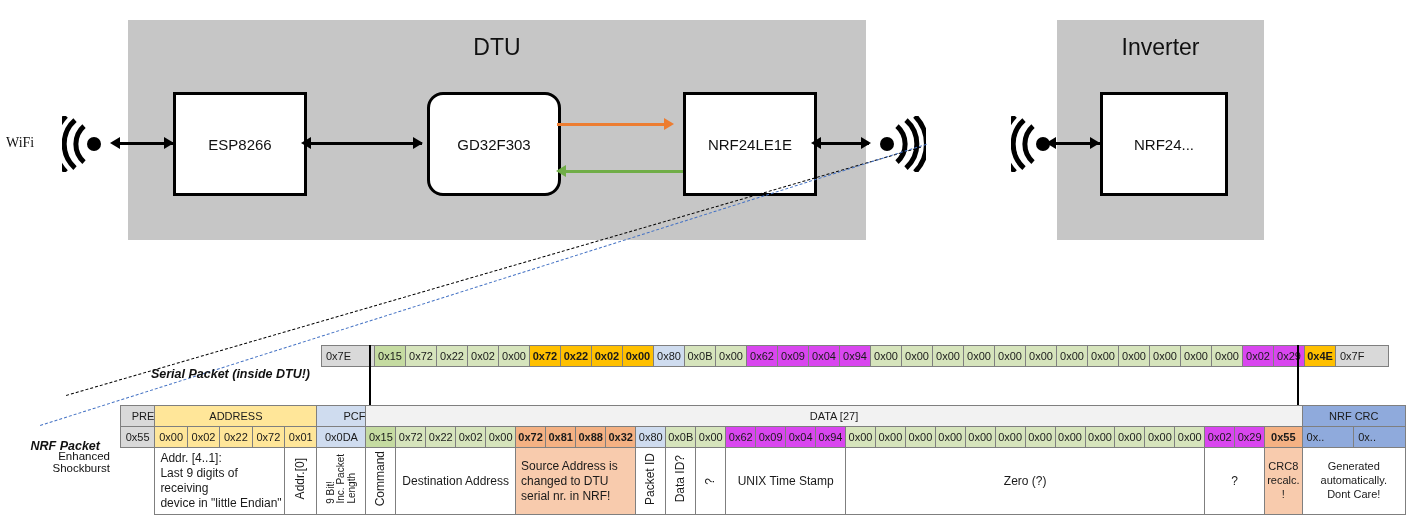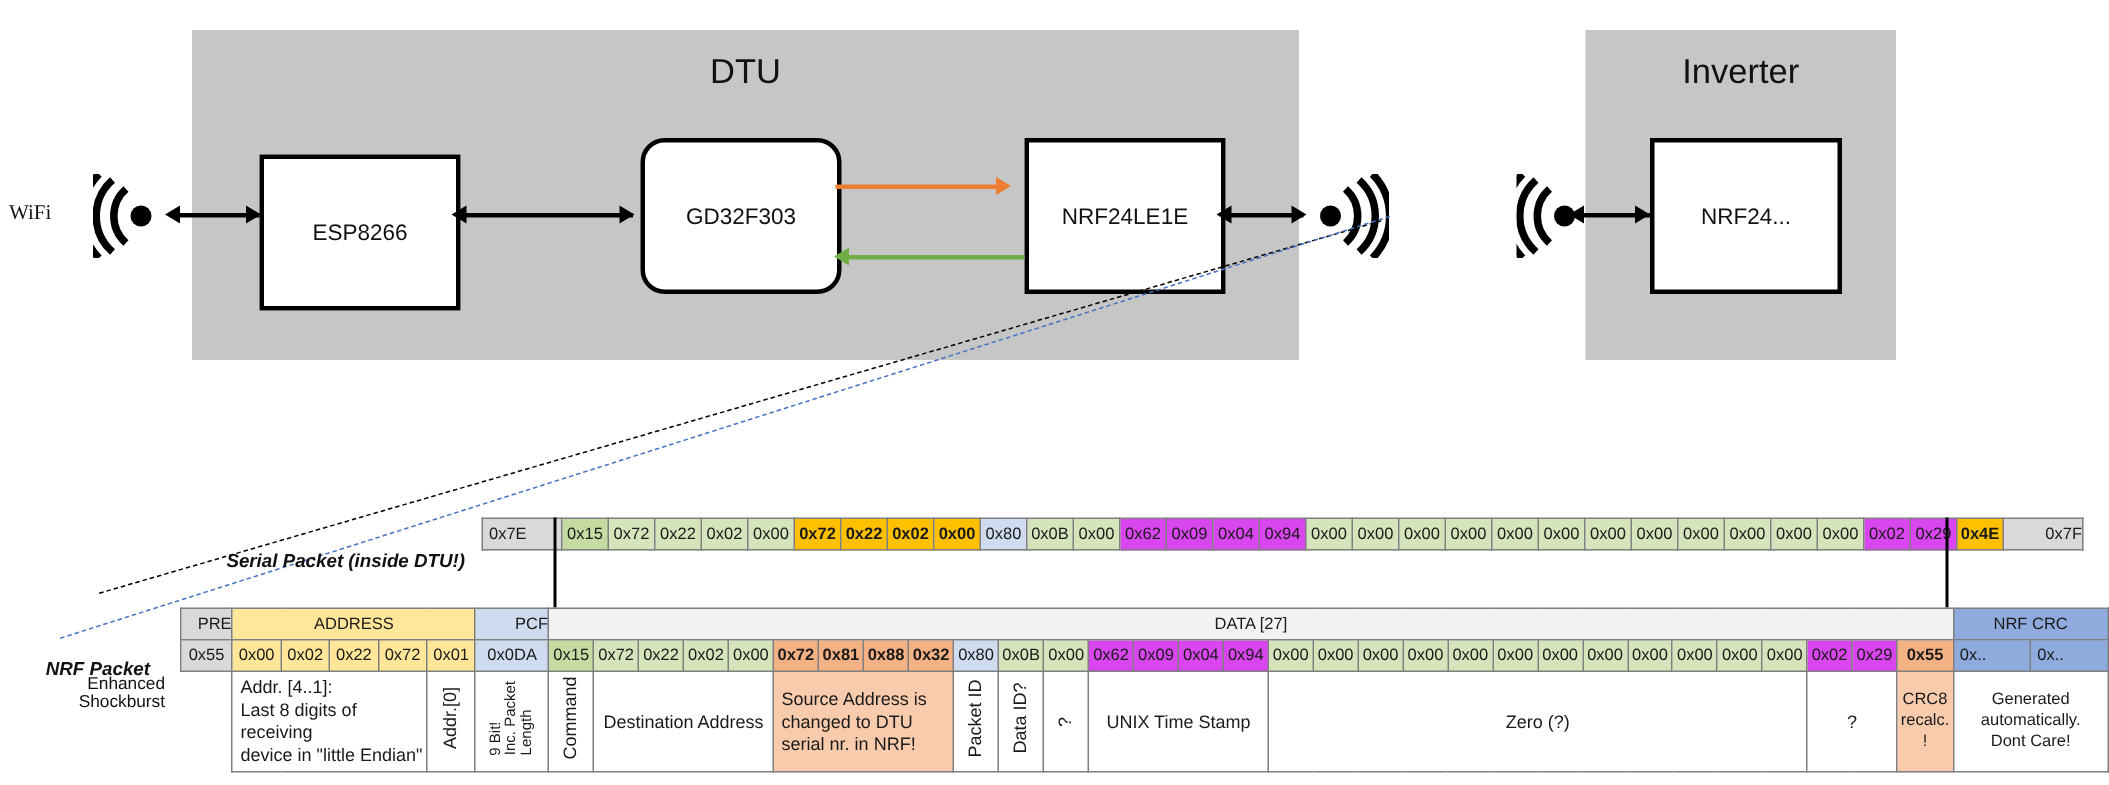--- a/index.html
+++ b/index.html
@@ -62,21 +62,21 @@
 
   .vconn{position:absolute;width:2px;background:#000;}
 </style>
 </head>
 <body>
 
 <div class="enclosure" style="left:128px;top:20px;width:738px;height:220px;">
   <div class="enclosure-title">DTU</div>
 </div>
 
-<div class="chip" style="left:173px;top:103px;width:128px;height:98px;">
+<div class="chip" style="left:173px;top:92px;width:128px;height:98px;">
   <span>ESP8266</span>
 </div>
 <div class="chip" style="left:427px;top:92px;width:128px;height:98px;border-radius:16px;">
   <span>GD32F303</span>
 </div>
 <div class="chip" style="left:683px;top:92px;width:128px;height:98px;">
   <span>NRF24LE1E</span>
 </div>
 
 <div class="enclosure" style="left:1057px;top:20px;width:207px;height:220px;">
@@ -167,21 +167,21 @@
         <td class="c-green" style="width: 30px;">0x00</td>
         <td class="c-green" style="width: 30px;">0x00</td>
         <td class="c-green" style="width: 30px;">0x00</td>
         <td class="c-green" style="width: 30px;">0x00</td>
         <td class="c-green" style="width: 30px;">0x00</td>
         <td class="c-green" style="width: 30px;">0x00</td>
         <td class="c-green" style="width: 30px;">0x00</td>
         <td class="c-grey2" style="width: 30px;">0x02</td>
         <td class="c-grey2" style="width: 30px;">0x29</td>
         <td class="c-yellow" style="width: 30px;">0x4E</td>
-        <td class="c-grey" style="width:48px;text-align:right;padding-left:4px;">0x7F</td>
+        <td class="c-grey" style="width:48px;text-align:left;padding-left:4px;">0x7F</td>
   </tr>
 </tbody>
   </table>
 
 <div class="vconn" style="left:369px;top:345px;height:60px;"></div>
 <div class="vconn" style="left:1297px;top:345px;height:60px;"></div>
 
 <div class="rowlabel" style="left:0px;top:439px;width:100px;">NRF Packet</div>
 <div class="rowsub" style="left:0px;top:450px;width:110px;">Enhanced Shockburst</div>
 
@@ -234,21 +234,21 @@
         <td class="c-grey2" style="width: 30px;">0x02</td>
         <td class="c-grey2" style="width: 30px;">0x29</td>
         <td class="c-salmon" style="width: 30px;">0x55</td>
         <td class="c-dblue" style="width:50px;text-align:left;padding-left:4px;">0x..</td>
     <td class="c-dblue" style="width:50px;text-align:left;padding-left:4px;">0x..</td>
   </tr>
   <tr class="desc">
     <td class="c-none" style="border:none;background:transparent;"></td>
     <td class="pad" colspan="4">
       <span>Addr. [4..1]:</span><br>
-      <span>Last 8 digits of receiving</span><br>
+      <span>Last 9 digits of receiving</span><br>
       <span>device in "little Endian"</span>
     </td>
     <td>
       <span class="vert">Addr.[0]</span>
     </td>
     <td>
       <span class="vert2">9 Bit!</span><span class="vert2">Inc. Packet</span><span class="vert2">Length</span>
     </td>
     <td>
       <span class="vert">Command</span>

